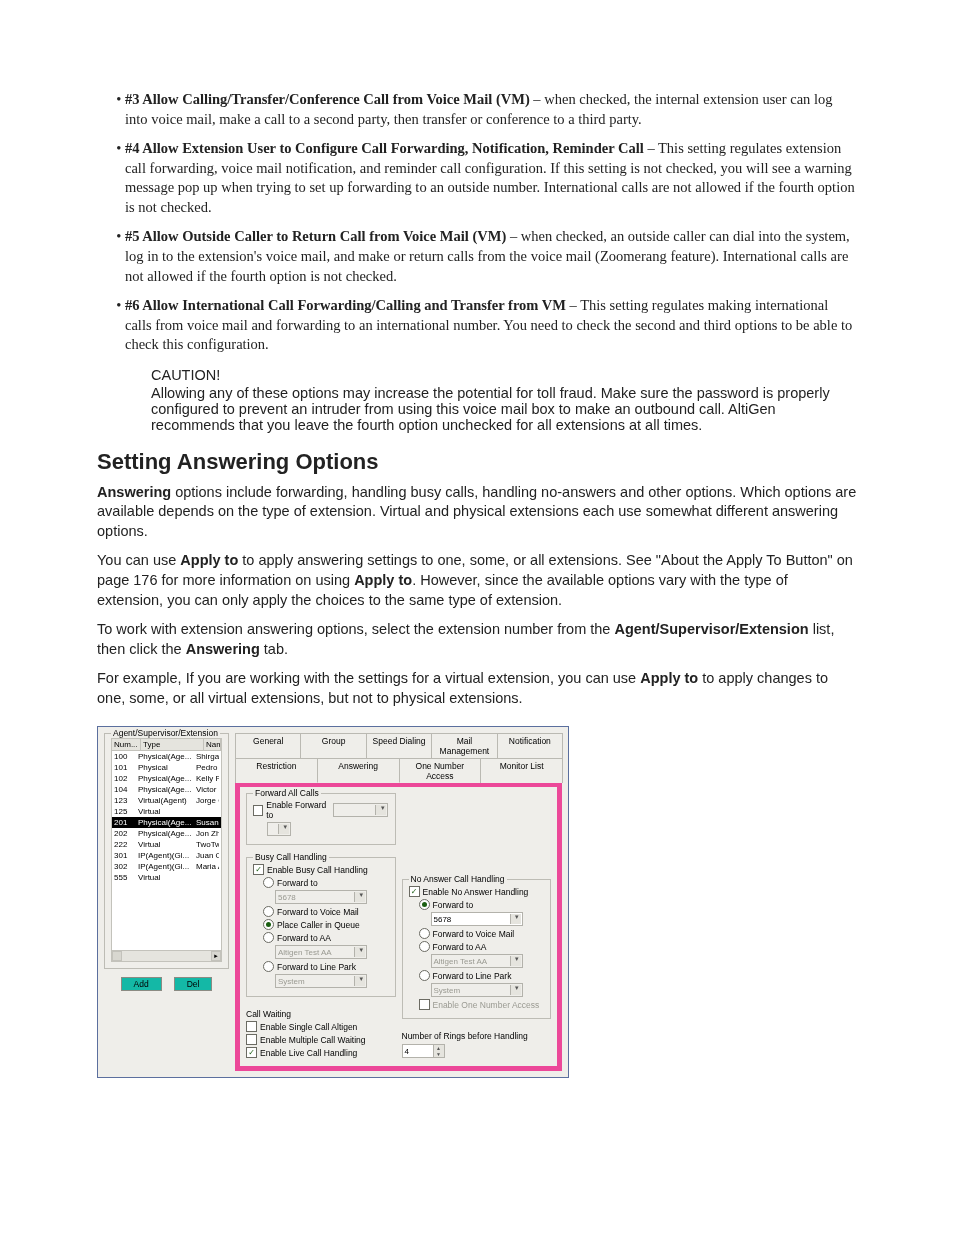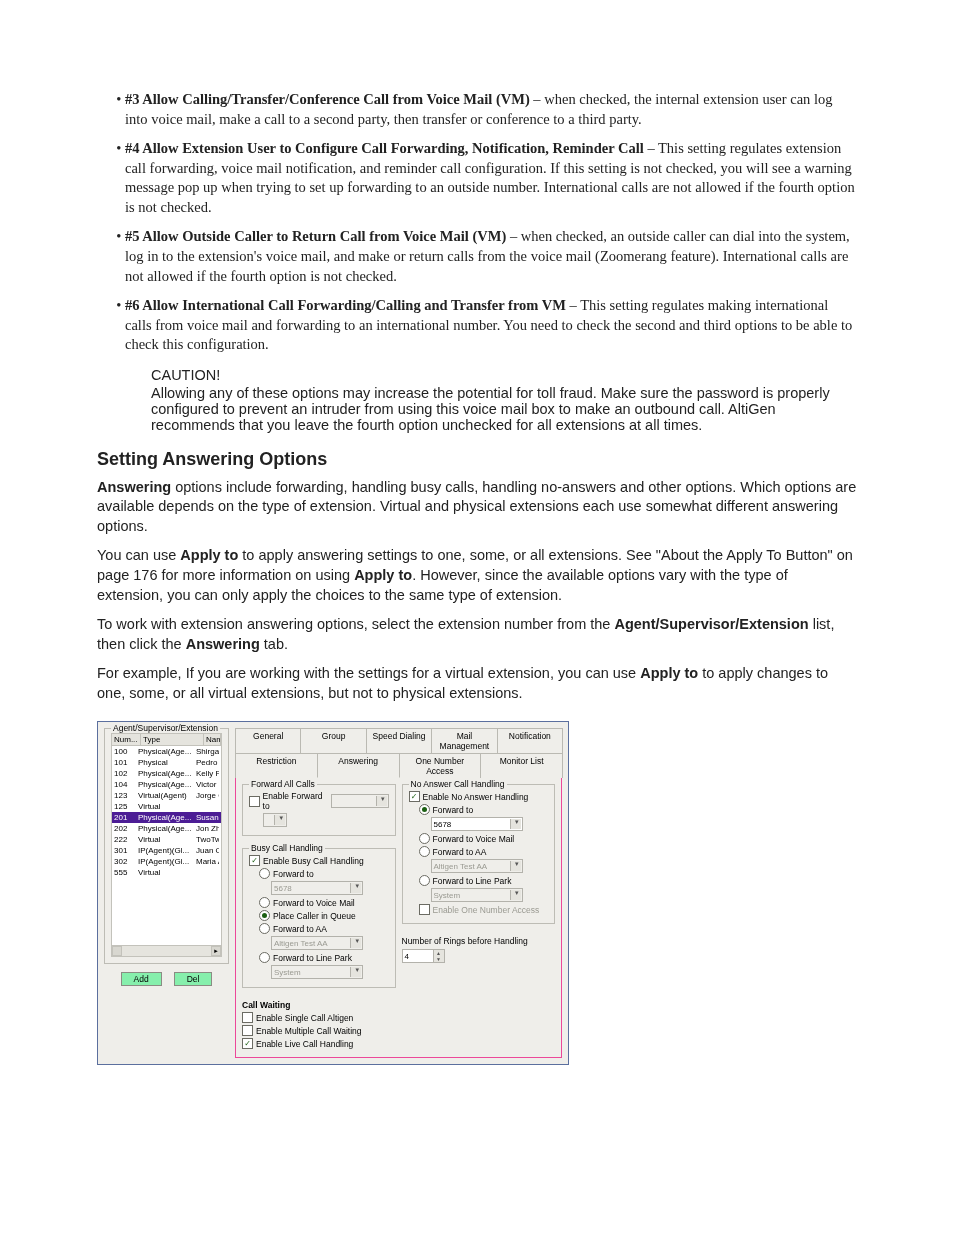--- a/index.html
+++ b/index.html
@@ -13,21 +13,21 @@
     width: 760px;
     margin: 90px auto 60px auto;
   }
   p { margin: 0 0 10px 0; line-height: 1.35; }
   ul { margin: 0 0 12px 0; padding-left: 28px; font-family: Liberation Serif, serif; }
   li { margin-bottom: 10px; line-height: 1.35; }
   ul.norm li::marker { content: "• "; }
   .bold { font-weight: bold; }
   .caution { margin: 6px 0 16px 54px; }
   .caution .label { font-weight: normal; display: block; margin-bottom: 2px; }
-  h2.section { font-size: 18px; font-weight: bold; margin: 12px 0 8px 0; }
+  h2.section { font-size: 22px; font-weight: bold; margin: 12px 0 8px 0; }
 
   
   .shot {
     width: 470px;
     margin-top: 18px;
     font-family: Tahoma, Arial, sans-serif;
     font-size: 8.5px;
     color: #000;
     border: 1px solid #5b6f9e;
     background: #efeeea;
@@ -48,51 +48,52 @@
   }
   .shot-body { display: flex; padding: 6px; gap: 6px; }
   .leftcol { width: 125px; }
   .groupbox { border: 1px solid #bdbcb5; padding: 4px 6px 6px 6px; margin-bottom: 6px; position: relative; }
   .groupbox .gb-label { position: absolute; top: -6px; left: 6px; background: #efeeea; padding: 0 2px; font-size: 8.5px; }
   .ext-table { width: 100%; font-size: 8px; }
   .ext-table .hdr { display: flex; background: #e5e4de; border: 1px solid #c3c2bb; }
   .ext-table .hdr span { padding: 1px 2px; border-right: 1px solid #c3c2bb; }
   .ext-table .rows { background: #fff; border: 1px solid #c3c2bb; border-top: none; height: 210px; overflow: hidden; position: relative; }
   .ext-row { display: flex; padding: 0 2px; line-height: 11px; }
-  .ext-row.sel { background: #4c1d95; color: #fff; justify-content: center; }
+  .ext-row.sel { background: #000000; color: #fff; justify-content: center; }
   .c-num { width: 24px; }
   .c-type { width: 58px; overflow: hidden; white-space: nowrap; }
   .c-name { flex: 1; overflow: hidden; white-space: nowrap; }
   .scroll-h { position: absolute; bottom: 0; left: 0; right: 0; height: 10px; background: #e5e4de; border-top: 1px solid #c3c2bb; }
   .scroll-h::before, .scroll-h::after { content: ""; position: absolute; top: 0; width: 10px; height: 100%; background: #d8d7d0; border: 1px solid #c3c2bb; box-sizing: border-box; }
   .scroll-h::before { left: 0; }
   .scroll-h::after { right: 0; content: "▸"; font-size: 7px; text-align: center; }
   .btnrow { display: flex; justify-content: center; gap: 12px; margin-top: 8px; }
-  .wbtn { border: 1px solid #8b8b83; background: #86efac; padding: 1px 12px; font-size: 8.5px; }
+  .wbtn { border: 1px solid #8b8b83; background: #14b8a6; padding: 1px 12px; font-size: 8.5px; }
 
   .rightcol { flex: 1; }
   .tabs { display: flex; flex-wrap: wrap; }
   .tabrow { display: flex; width: 100%; }
   .tab {
     flex: 1;
     border: 1px solid #bab9b2;
     border-bottom: none;
     background: #efeeea;
     text-align: center;
     padding: 2px 2px;
     font-size: 8.5px;
     margin-right: -1px;
   }
   .tab.active { background: #efeeea; font-weight: normal; position: relative; z-index: 2; border-bottom: 1px solid #efeeea; }
   .tabcontent {
-    border: 1px solid #ec4899;
+    border: 5px solid #ec4899;
     padding: 6px;
     margin-top: -1px;
     display: flex;
     gap: 6px;
+    align-items: flex-end;
   }
   .panel-col { flex: 1; display: flex; flex-direction: column; gap: 6px; }
 
   .fld-row { display: flex; align-items: center; gap: 3px; margin: 2px 0; }
   .chk { width: 9px; height: 9px; border: 1px solid #6b6b63; background: #fff; display: inline-flex; align-items: center; justify-content: center; font-size: 8px; line-height: 8px; color: #1b5f12; }
   .chk.on::before { content: "✓"; }
   .rdo { width: 9px; height: 9px; border: 1px solid #6b6b63; border-radius: 50%; background: #fff; display: inline-block; position: relative; }
   .rdo.on::after { content: ""; position: absolute; inset: 2px; background: #1b5f12; border-radius: 50%; }
   .combo, .txt {
     border: 1px solid #b3b2ab; background: #fff; height: 12px; font-size: 8px;
@@ -309,21 +310,21 @@
                   <span>Forward to Line Park</span>
                 </div>
               <div class="fld-row" style="margin-left:22px;">
                   <span class="combo disabled" style="width:86px;">
                     <span class="muted">System</span>
                   </span>
                 </div>
             </div>
 
             <div>
-              <div style="font-size:8.5px;font-weight:bold;">Call Waiting</div>
+              <div style="font-size:8.5px;">Call Waiting</div>
               <div class="fld-row">
                   <span class="chk"></span>
                   <span>Enable Single Call Altigen</span>
                 </div>
               <div class="fld-row">
                   <span class="chk"></span>
                   <span>Enable Multiple Call Waiting</span>
                 </div>
               <div class="fld-row">
                   <span class="chk on"></span>

